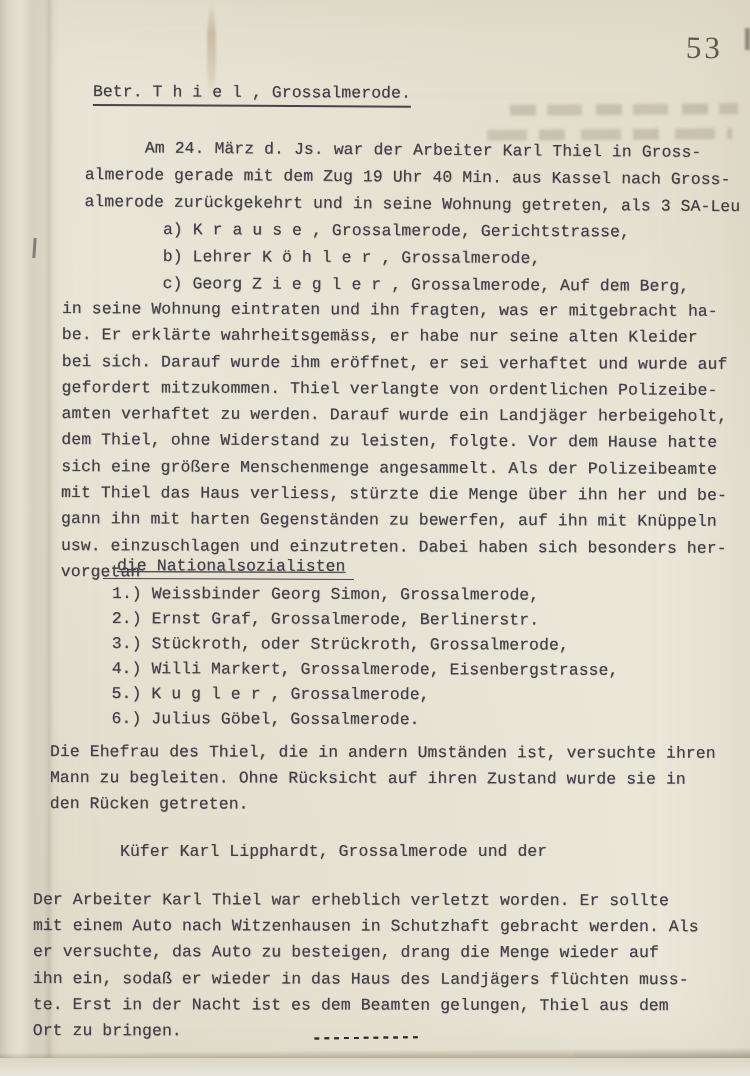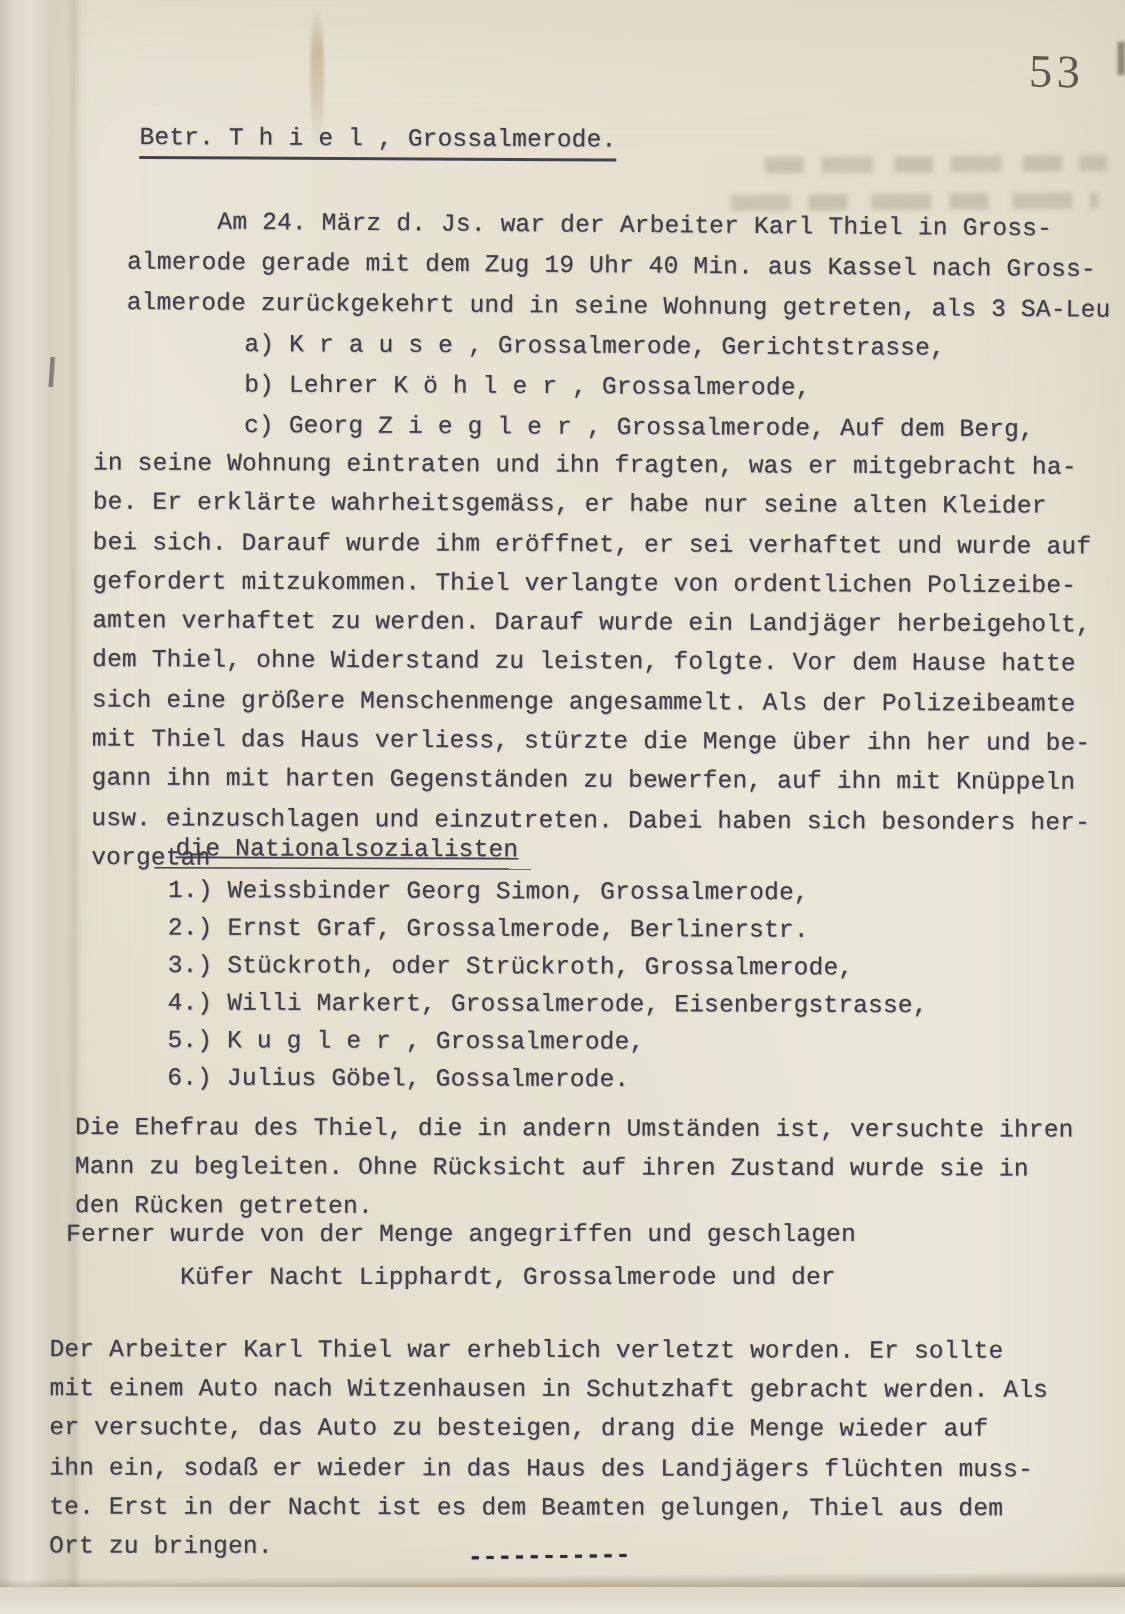--- a/index.html
+++ b/index.html
@@ -167,26 +167,23 @@
     <div class="tline">5.) K u g l e r , Grossalmerode,</div>
     <div class="tline">6.) Julius Göbel, Gossalmerode.</div>
   </div>
 
   <div class="block wife">
     <div class="tline">Die Ehefrau des Thiel, die in andern Umständen ist, versuchte ihren</div>
     <div class="tline">Mann zu begleiten. Ohne Rücksicht auf ihren Zustand wurde sie in</div>
     <div class="tline">den Rücken getreten.</div>
   </div>
 
-  <div class="block ferner">
-    <div class="tline">Ferner wurde von der Menge angegriffen und geschlagen</div>
-  </div>
 
   <div class="block victims">
-    <div class="tline">Küfer Nacht Lipphardt, Grossalmerode und der</div>
+    <div class="tline">Küfer Karl Lipphardt, Grossalmerode und der</div>
   </div>
 
   <div class="block closing">
     <div class="tline">Der Arbeiter Karl Thiel war erheblich verletzt worden. Er sollte</div>
     <div class="tline">mit einem Auto nach Witzenhausen in Schutzhaft gebracht werden. Als</div>
     <div class="tline">er versuchte, das Auto zu besteigen, drang die Menge wieder auf</div>
     <div class="tline">ihn ein, sodaß er wieder in das Haus des Landjägers flüchten muss-</div>
     <div class="tline">te. Erst in der Nacht ist es dem Beamten gelungen, Thiel aus dem</div>
     <div class="tline">Ort zu bringen.</div>
   </div>

